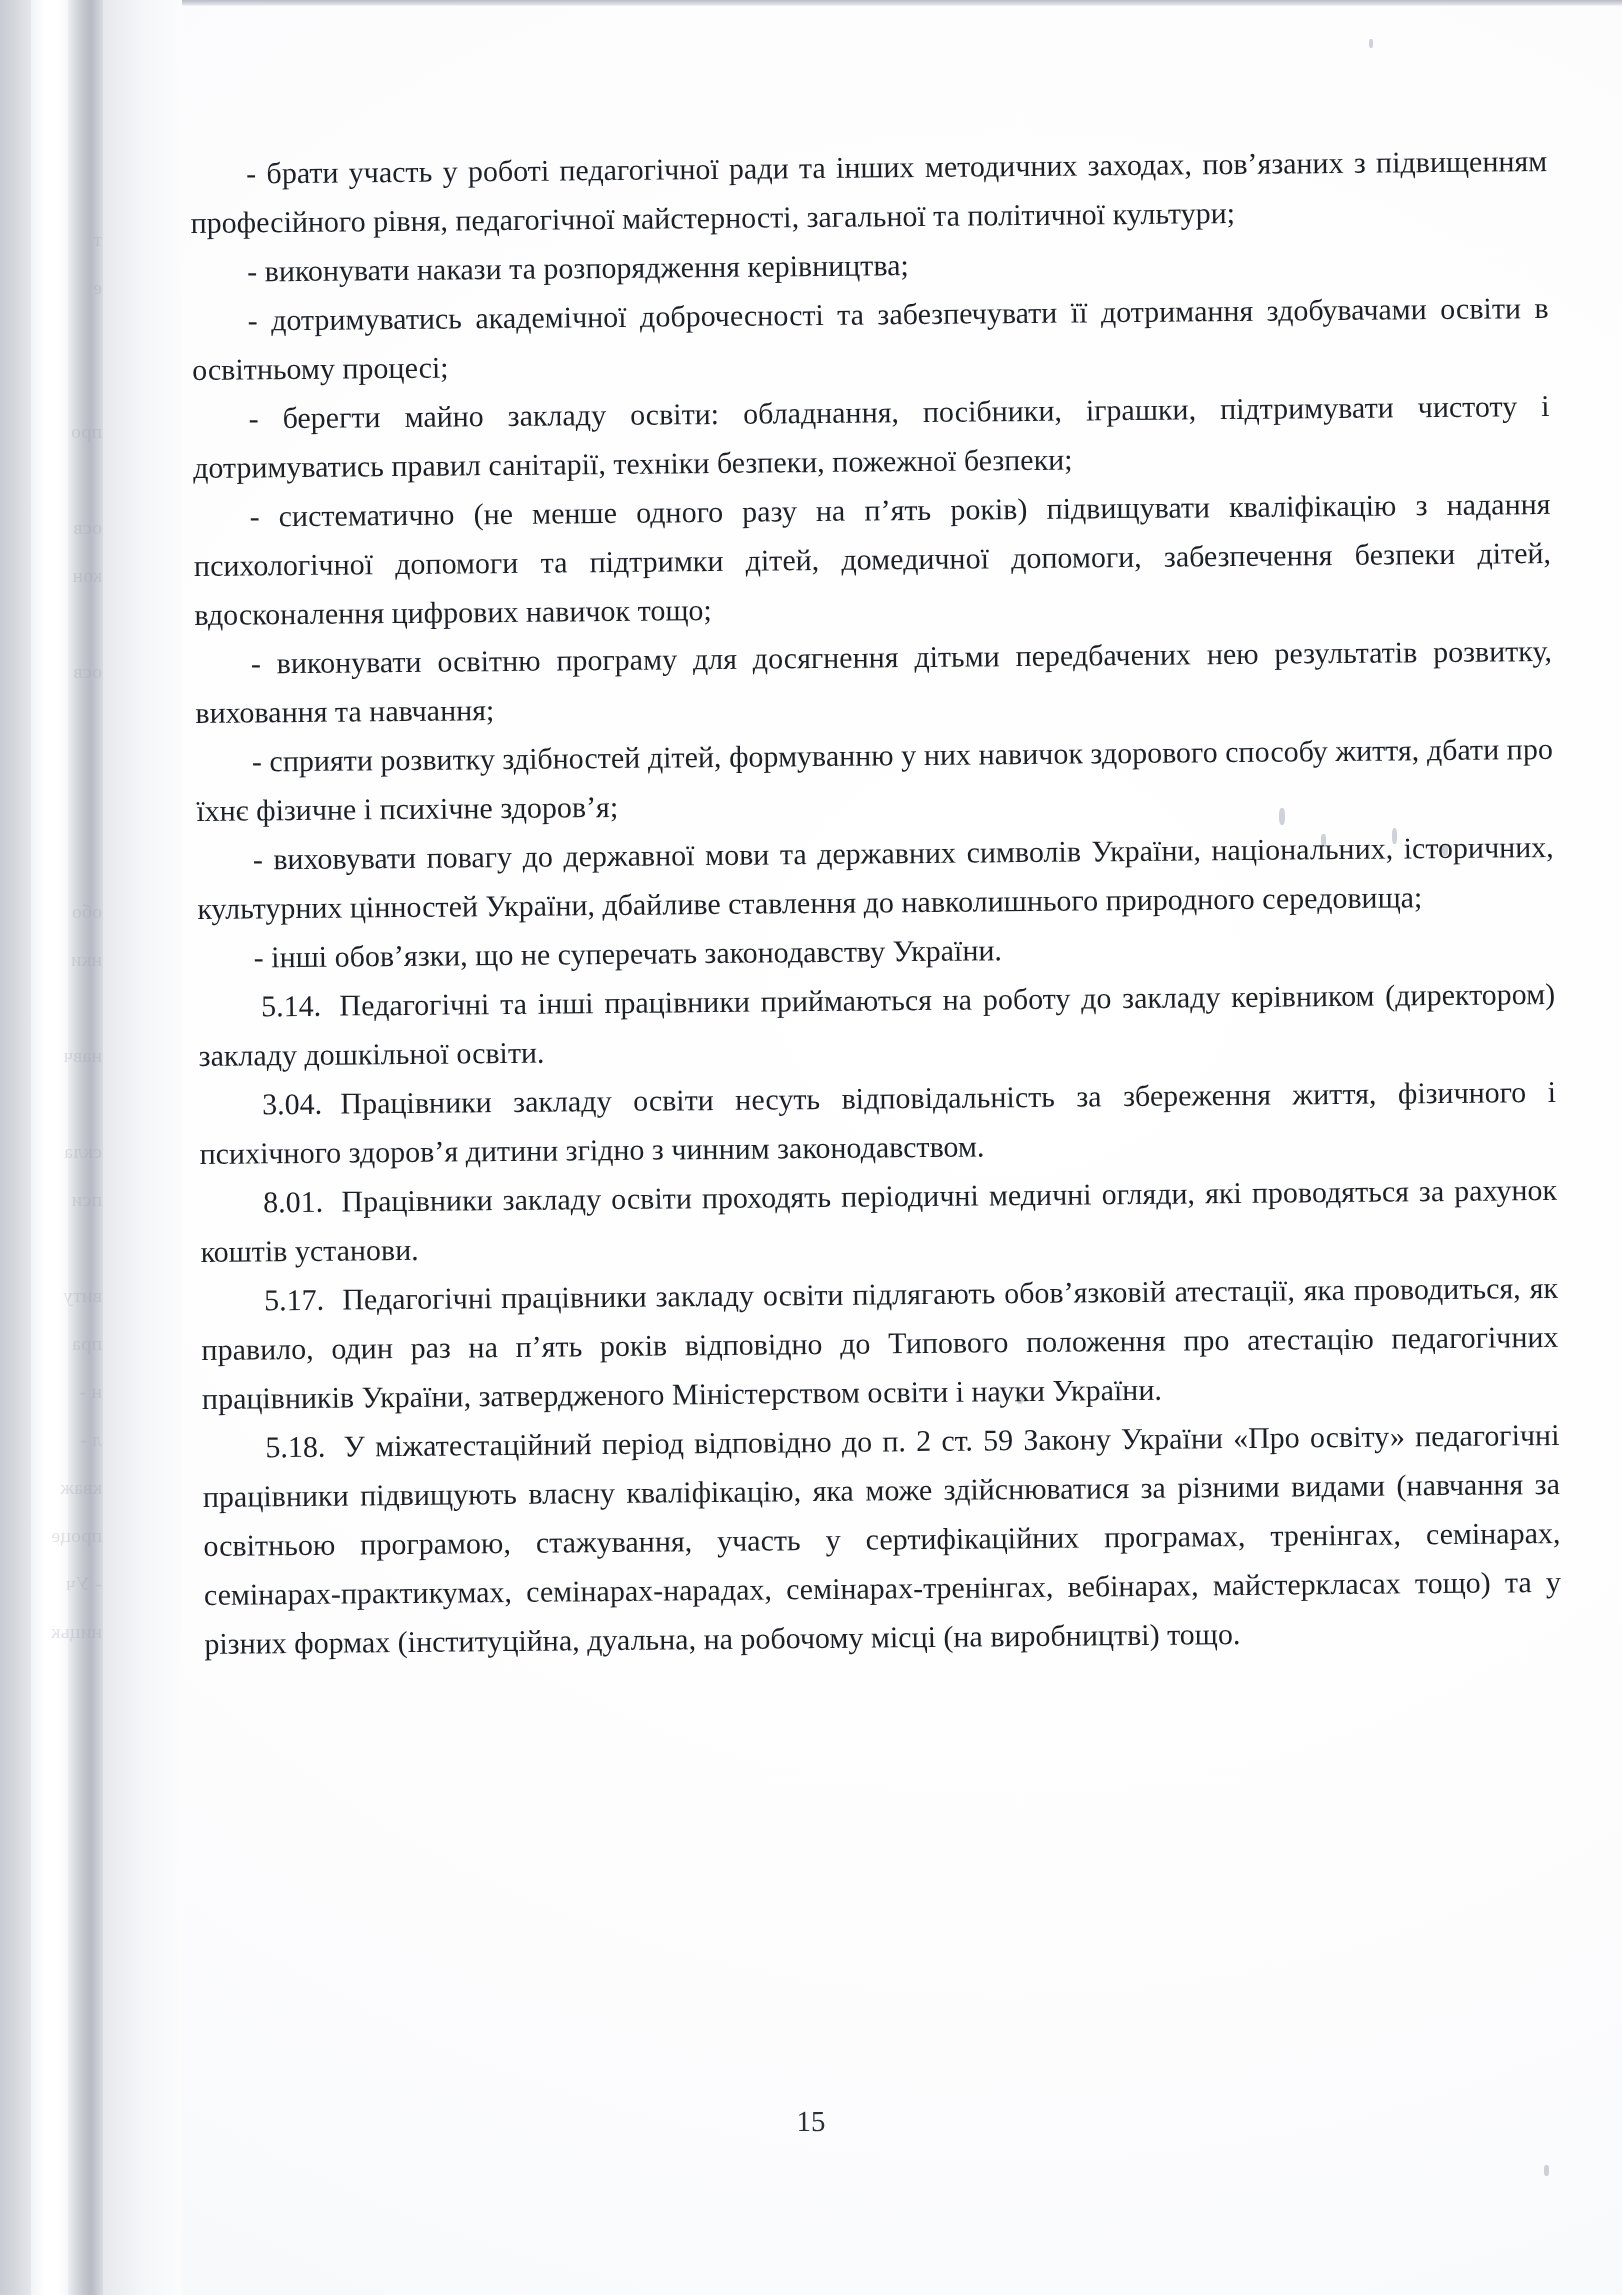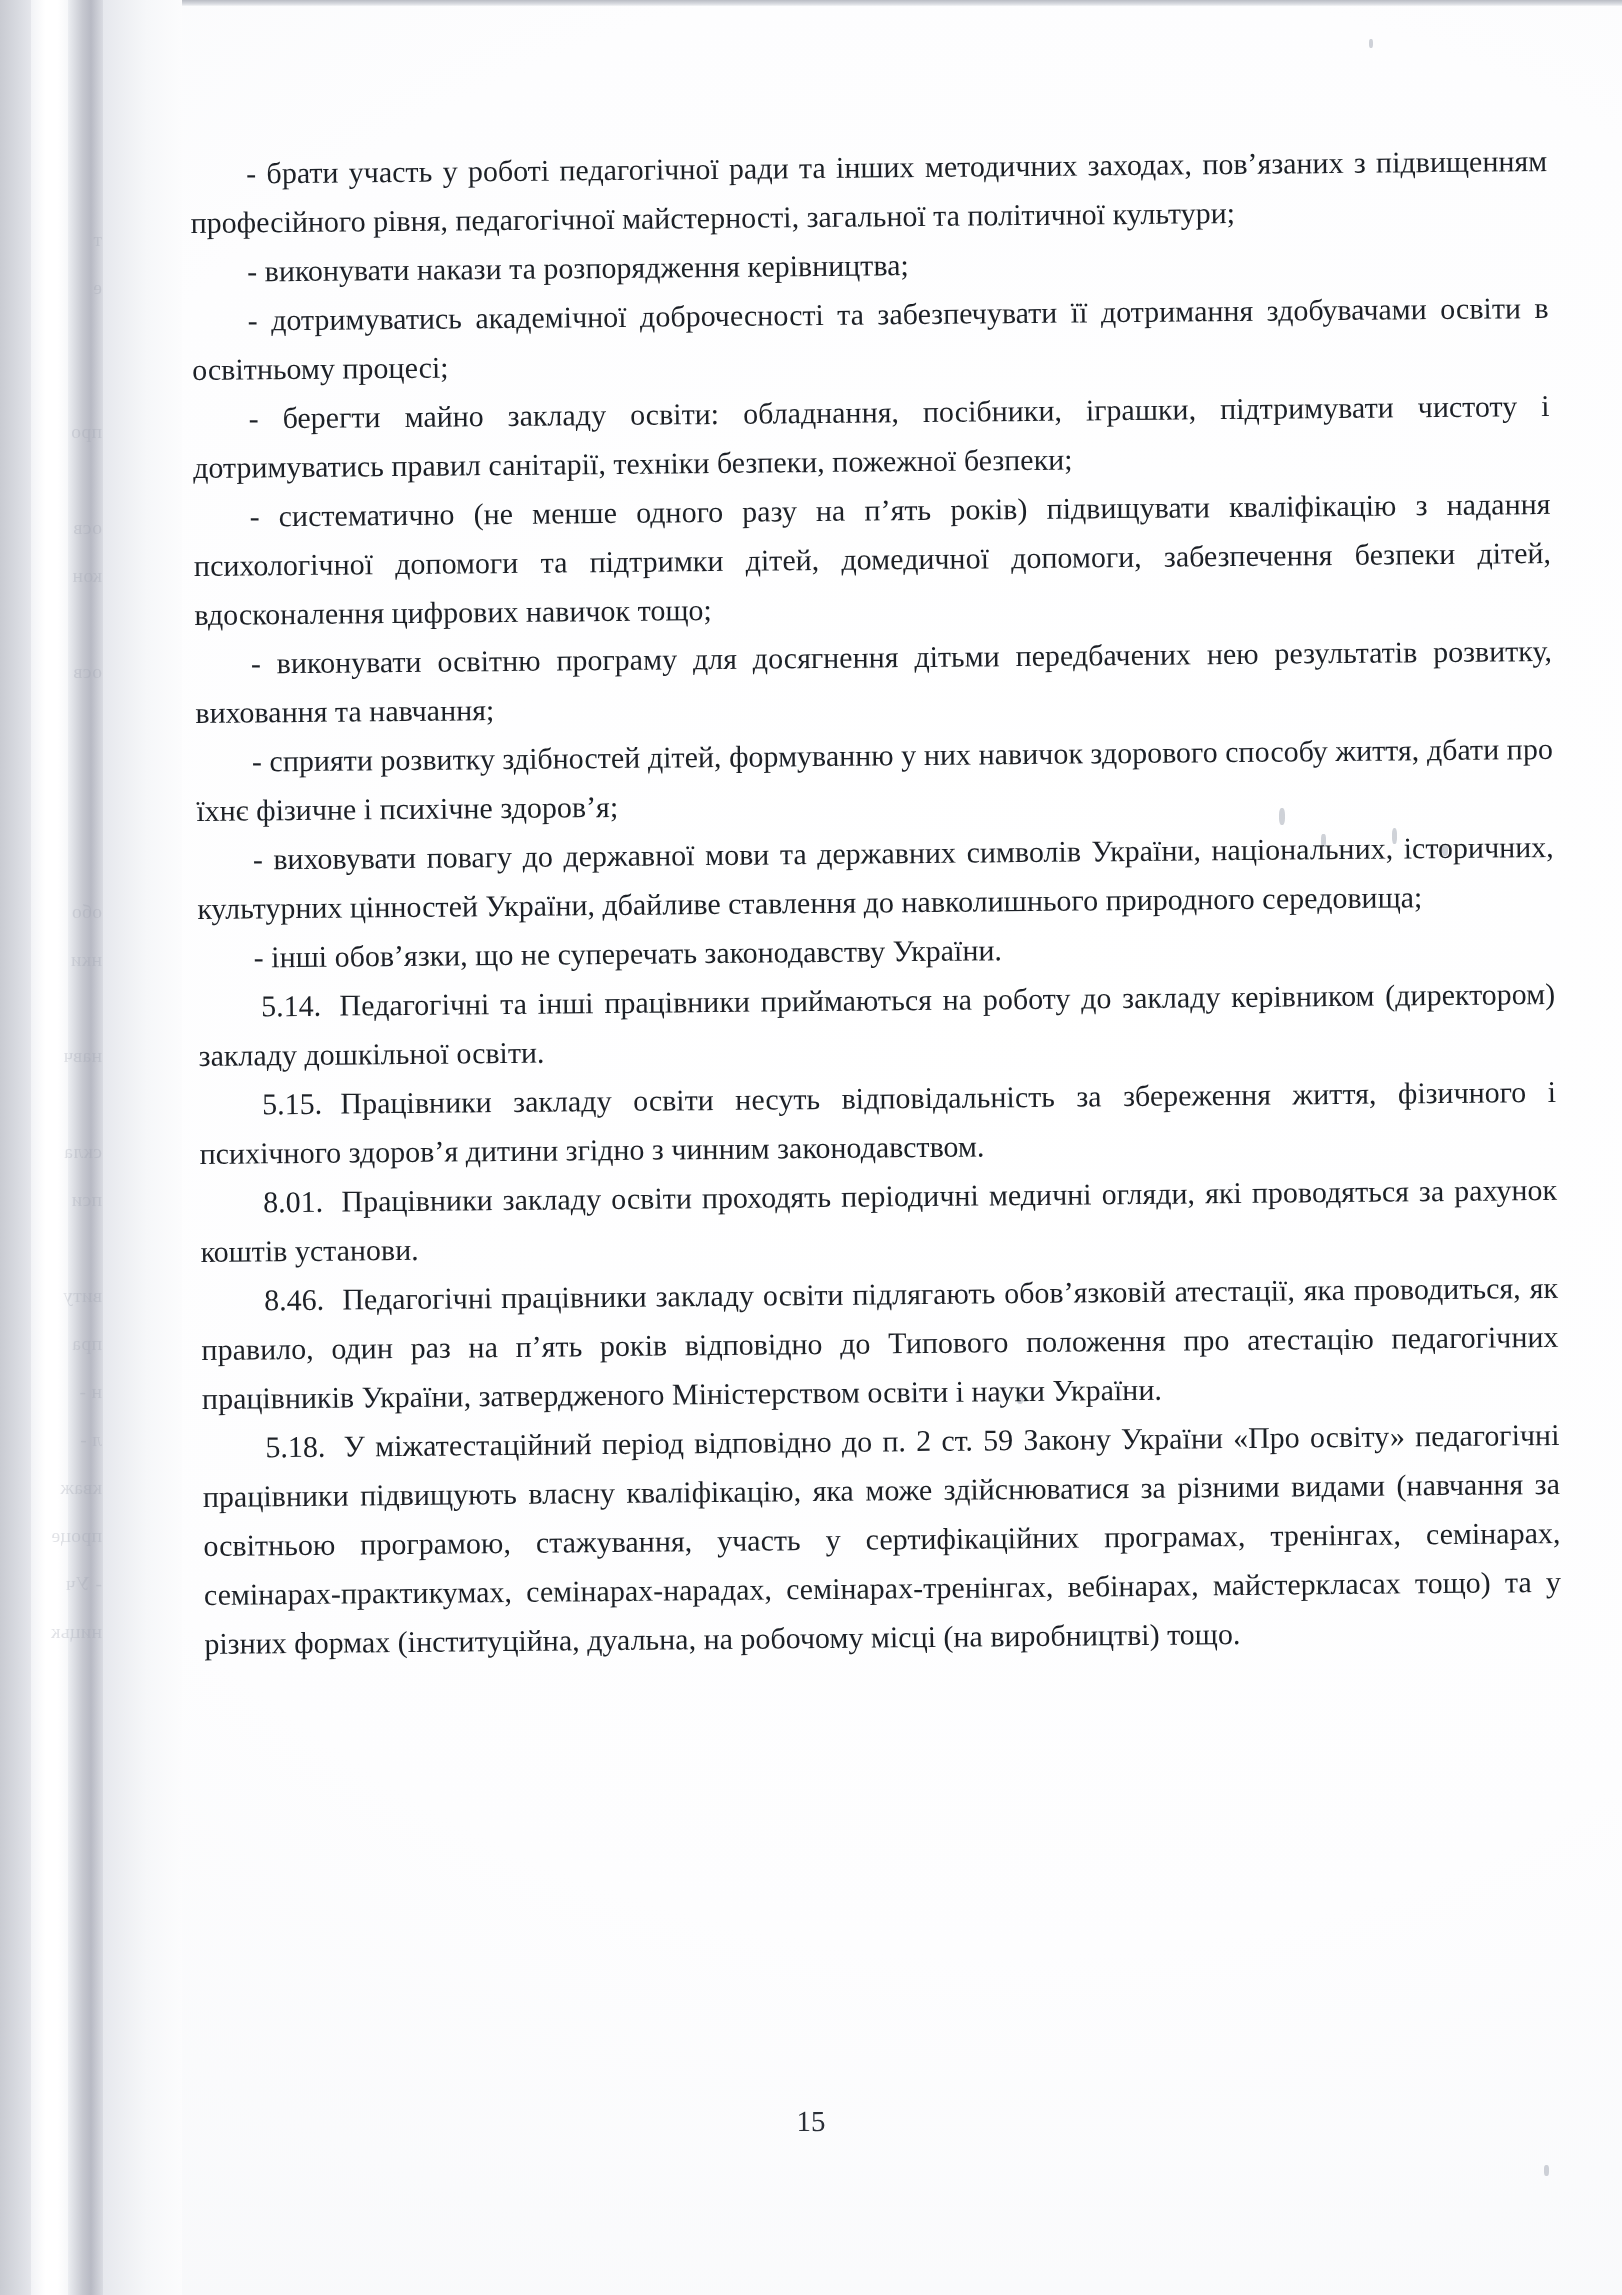--- a/index.html
+++ b/index.html
@@ -200,29 +200,29 @@
     <p class="para">- виконувати освітню програму для досягнення дітьми передбачених нею результатів розвитку, виховання та навчання;</p>
     <p class="para">- сприяти розвитку здібностей дітей, формуванню у них навичок здорового способу життя, дбати про їхнє фізичне і психічне здоров’я;</p>
     <p class="para">- виховувати повагу до державної мови та державних символів України, національних, історичних, культурних цінностей України, дбайливе ставлення до навколишнього природного середовища;</p>
     <p class="para">- інші обов’язки, що не суперечать законодавству України.</p>
 
     <p class="para numbered">
       <span class="num">5.14.</span><span>Педагогічні та інші працівники приймаються на роботу до закладу керівником (директором) закладу дошкільної освіти.</span>
     </p>
 
     <p class="para numbered">
-      <span class="num">5.15.</span><span>Працівники закладу освіти несуть відповідальність за збереження життя, фізичного і психічного здоров’я дитини згідно з чинним законодавством.</span>
+      <span class="num">3.04.</span><span>Працівники закладу освіти несуть відповідальність за збереження життя, фізичного і психічного здоров’я дитини згідно з чинним законодавством.</span>
     </p>
 
     <p class="para numbered">
       <span class="num">8.01.</span><span>Працівники закладу освіти проходять періодичні медичні огляди, які проводяться за рахунок коштів установи.</span>
     </p>
 
     <p class="para numbered">
-      <span class="num">8.46.</span><span>Педагогічні працівники закладу освіти підлягають обов’язковій атестації, яка проводиться, як правило, один раз на п’ять років відповідно до Типового положення про атестацію педагогічних працівників України, затвердженого Міністерством освіти і науки України.</span>
+      <span class="num">5.17.</span><span>Педагогічні працівники закладу освіти підлягають обов’язковій атестації, яка проводиться, як правило, один раз на п’ять років відповідно до Типового положення про атестацію педагогічних працівників України, затвердженого Міністерством освіти і науки України.</span>
     </p>
 
     <p class="para numbered">
       <span class="num">5.18.</span><span>У міжатестаційний період відповідно до п. 2 ст. 59 Закону України «Про освіту» педагогічні працівники підвищують власну кваліфікацію, яка може здійснюватися за різними видами (навчання за освітньою програмою, стажування, участь у сертифікаційних програмах, тренінгах, семінарах, семінарах-практикумах, семінарах-нарадах, семінарах-тренінгах, вебінарах, майстеркласах тощо) та у різних формах (інституційна, дуальна, на робочому місці (на виробництві) тощо.</span>
     </p>
 
   </div>
 
   <div class="page-number">15</div>
 

